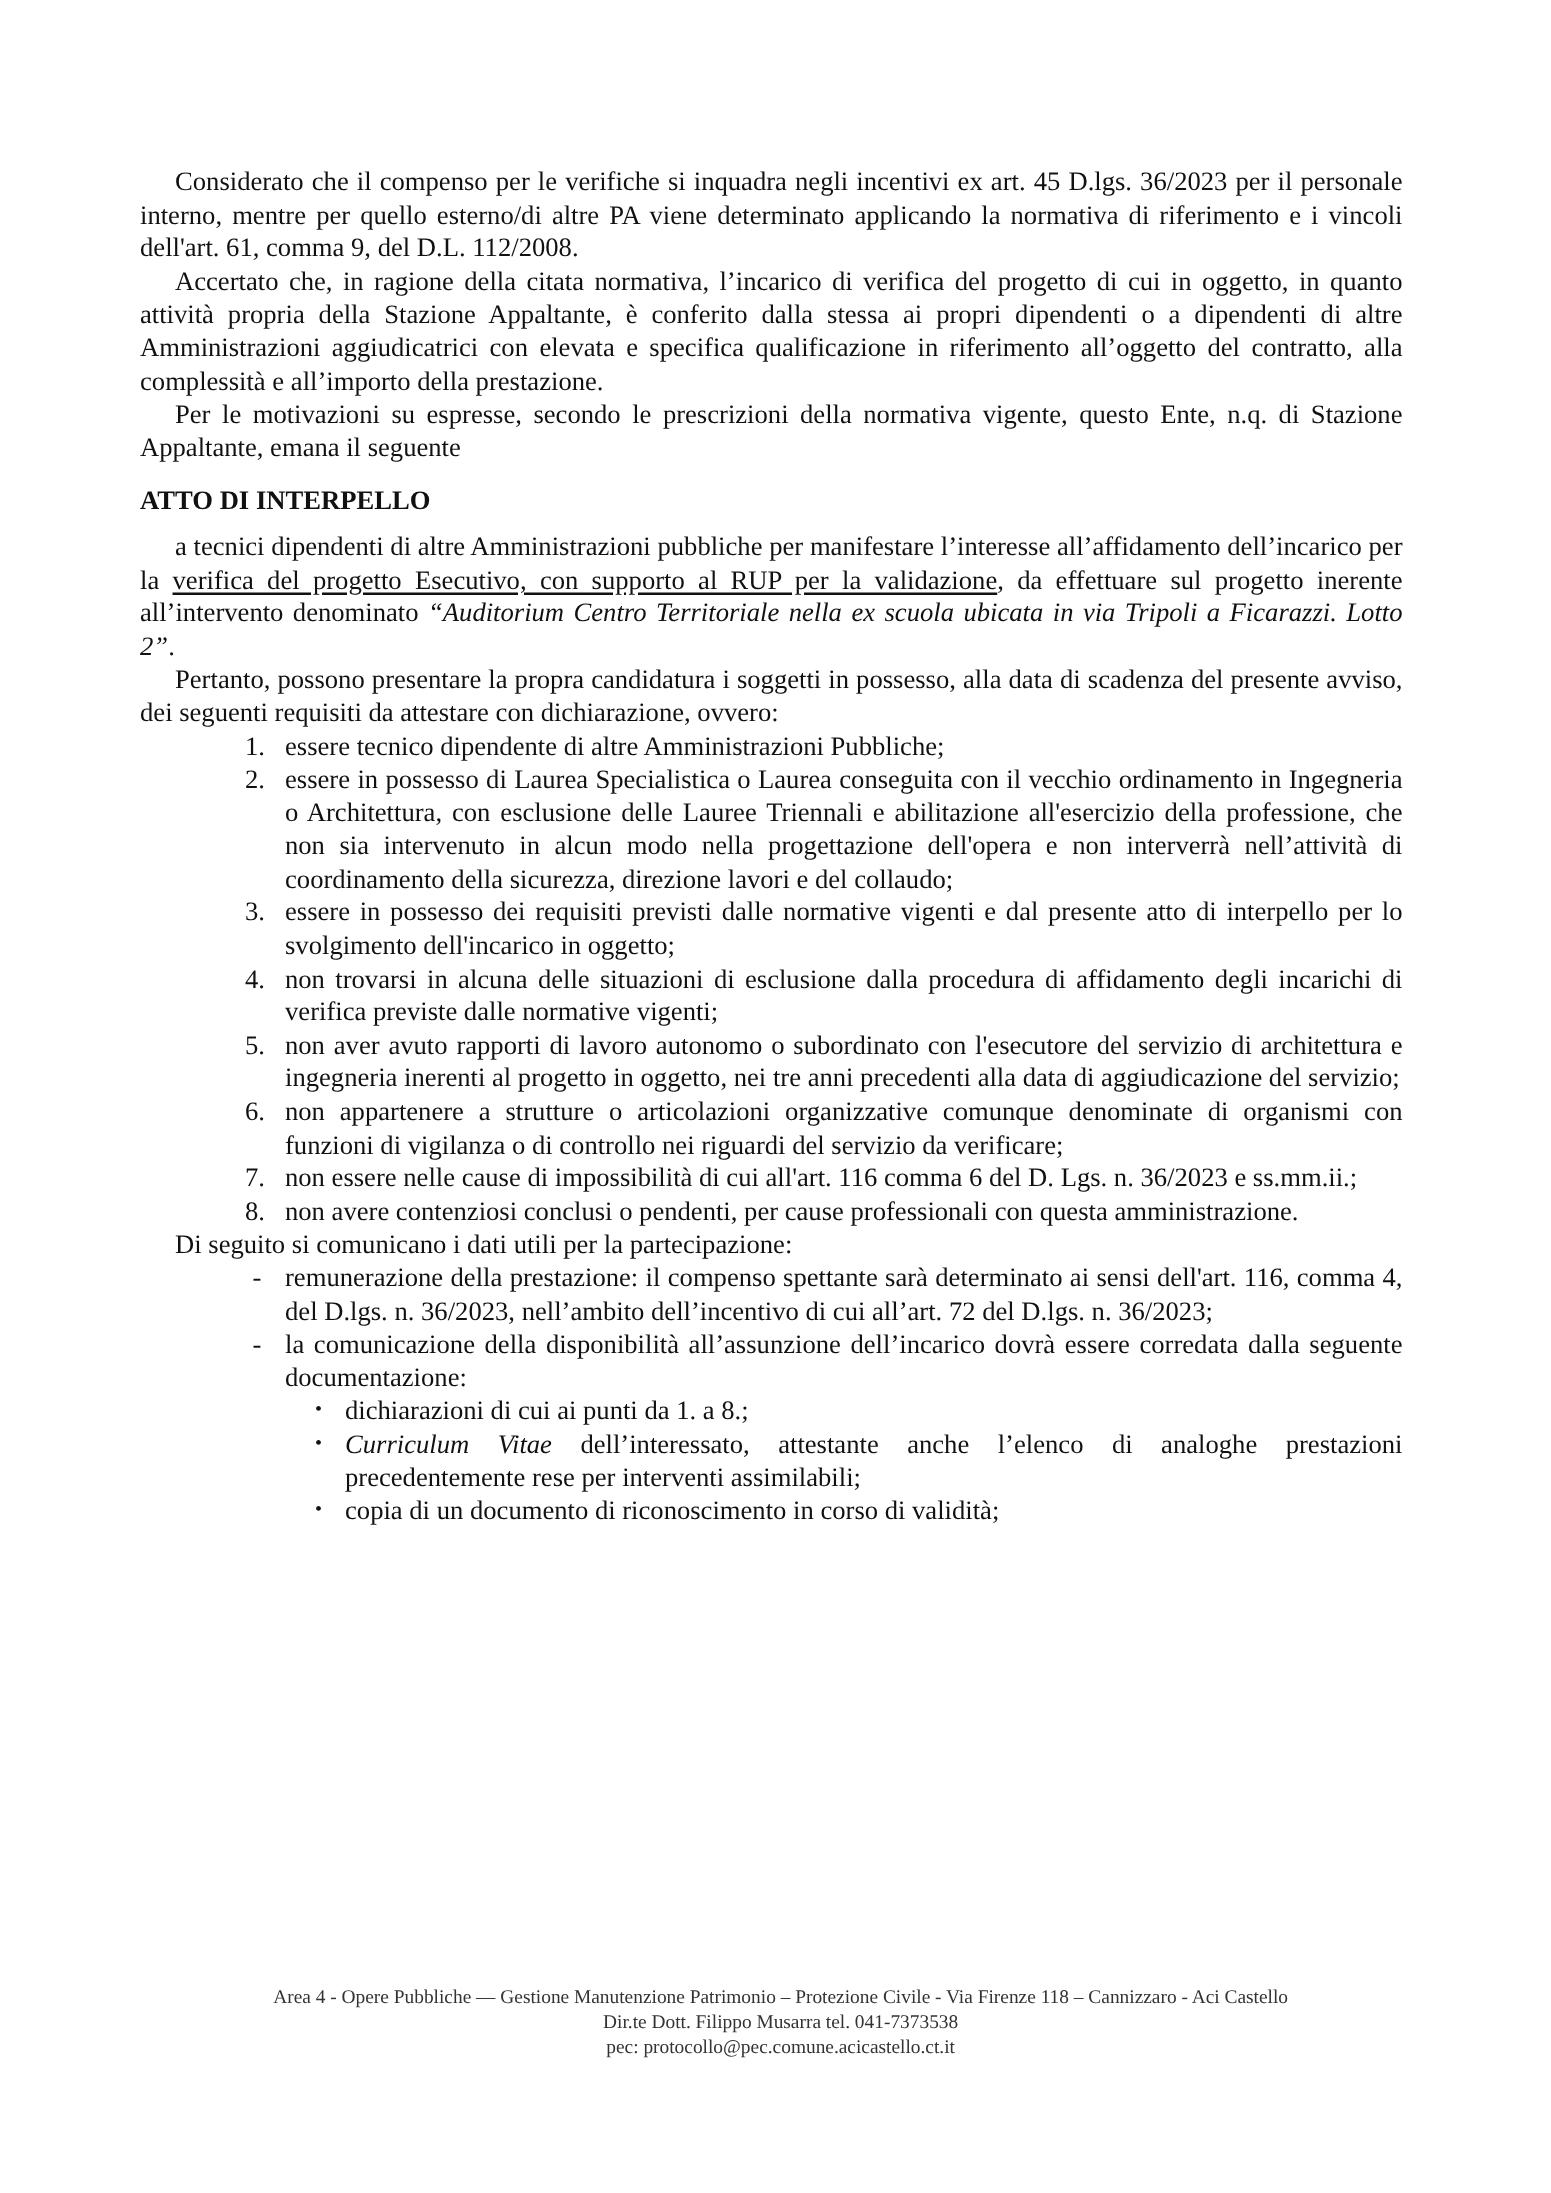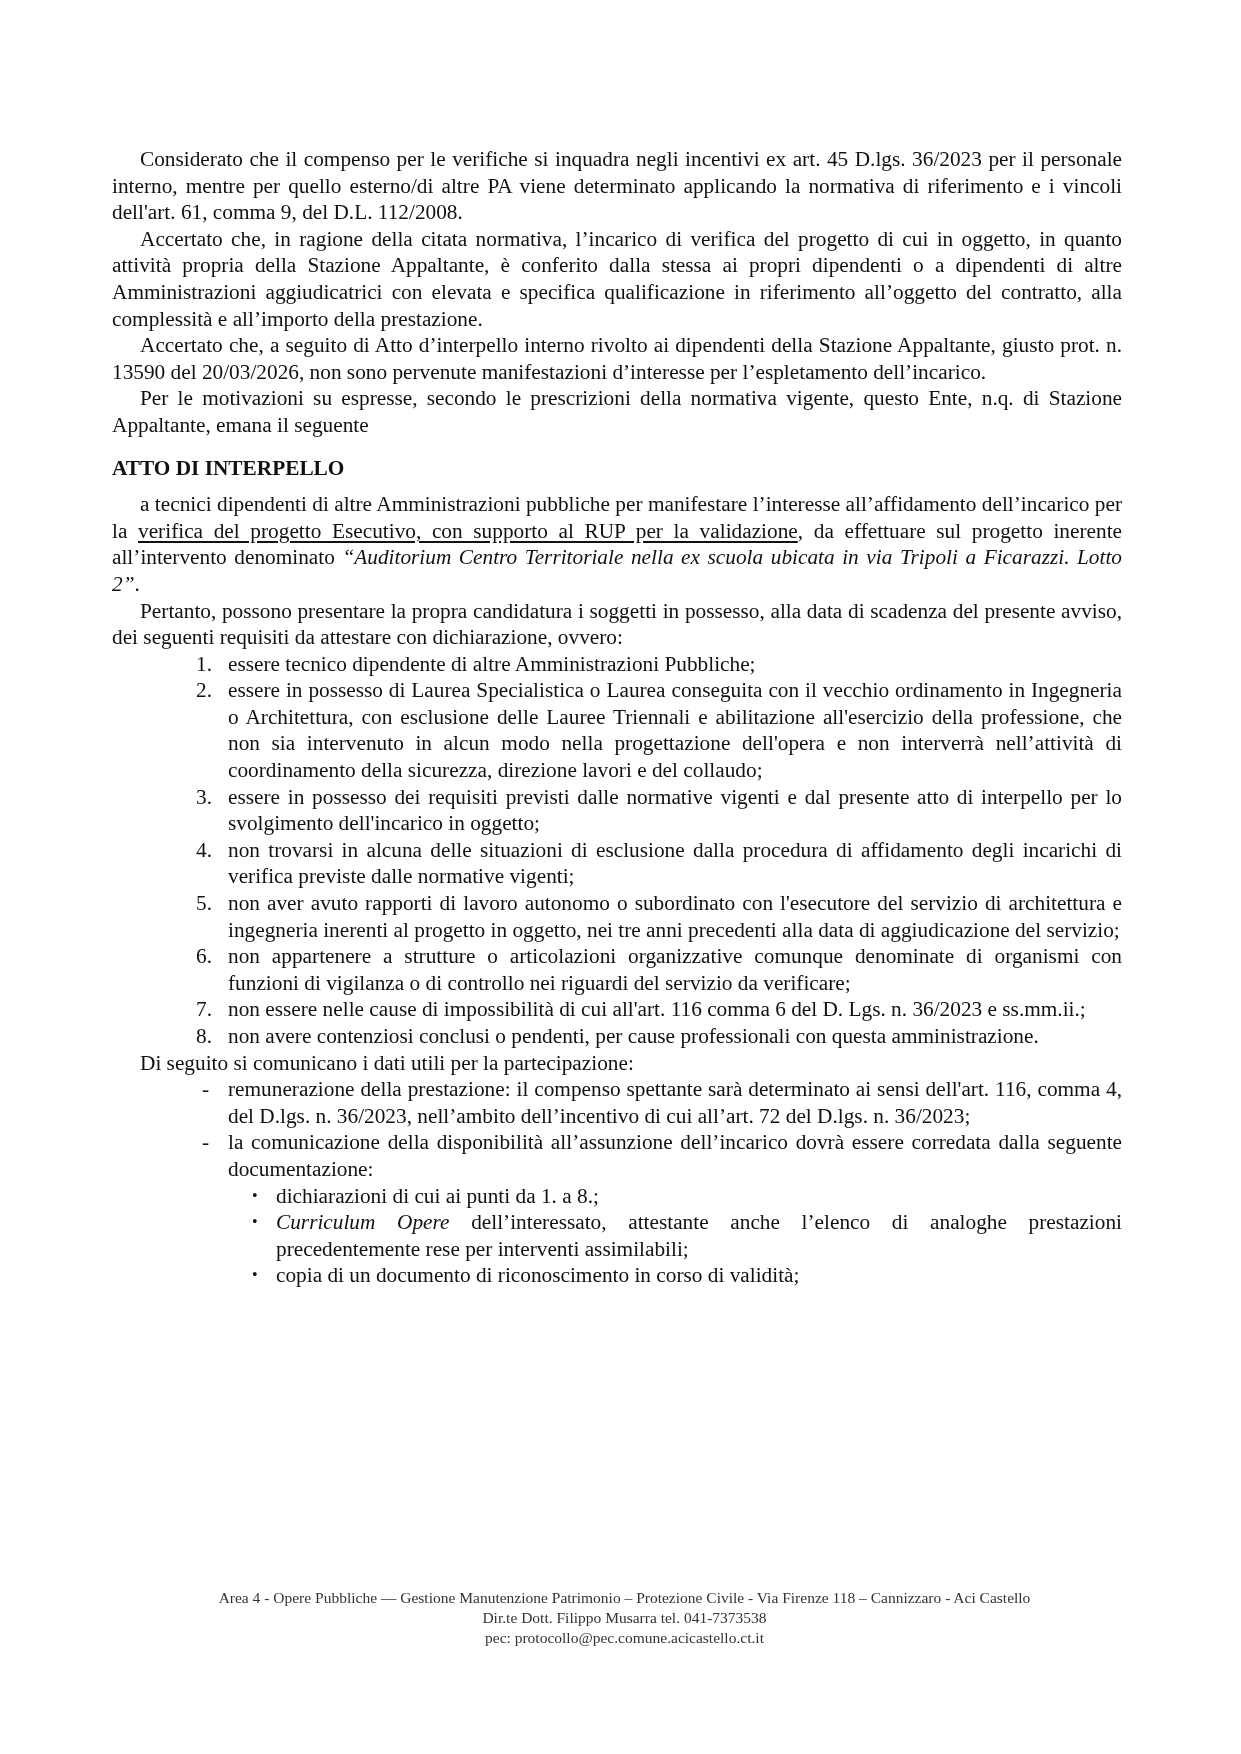--- a/index.html
+++ b/index.html
@@ -1,18 +1,18 @@
 <!DOCTYPE html>
 <html><head>
 <meta charset="utf-8">
 <style>
   html, body { margin: 0; padding: 0; background: #ffffff; }
   body { width: 1241px; height: 1754px; position: relative; overflow: hidden; }
   .page {
-    position: absolute; left: 112px; top: 146px; width: 1010px;
+    position: absolute; left: 112px; top: 132px; width: 1010px;
     font-family: "Liberation Serif", "DejaVu Serif", serif;
     font-size: 21.3px; line-height: 26.6px; color: #111;
   }
   p { margin: 0; text-align: justify; }
   .indent { text-indent: 28px; }
   .title {
     text-align: left; font-weight: bold; margin: 16px 0 10px 0;
   }
   .u { text-decoration: underline; text-underline-offset: 3px; }
   .i { font-style: italic; }
@@ -30,21 +30,20 @@
     font-family: "Liberation Serif", "DejaVu Serif", serif;
     font-size: 15.5px; line-height: 20px; color: #333; text-align: center;
   }
 </style>
 </head>
 <body>
 
 <div class="page">
   <p class="indent">Considerato che il compenso per le verifiche si inquadra negli incentivi ex art. 45 D.lgs. 36/2023 per il personale interno, mentre per quello esterno/di altre PA viene determinato applicando la normativa di riferimento e i vincoli dell'art. 61, comma 9, del D.L. 112/2008.</p>
   <p class="indent">Accertato che, in ragione della citata normativa, l’incarico di verifica del progetto di cui in oggetto, in quanto attività propria della Stazione Appaltante, è conferito dalla stessa ai propri dipendenti o a dipendenti di altre Amministrazioni aggiudicatrici con elevata e specifica qualificazione in riferimento all’oggetto del contratto, alla complessità e all’importo della prestazione.</p>
-  <p class="indent">Accertato che, a seguito di Atto d’interpello interno rivolto ai dipendenti della Stazione Appaltante, giusto prot. n. 13590 del 20/03/2026, non sono pervenute manifestazioni d’interesse per l’espletamento dell’incarico.</p>
   <p class="indent">Per le motivazioni su espresse, secondo le prescrizioni della normativa vigente, questo Ente, n.q. di Stazione Appaltante, emana il seguente</p>
 
   <div class="title">ATTO DI INTERPELLO</div>
 
   <p class="indent"><span>a tecnici dipendenti di altre Amministrazioni pubbliche per manifestare l’interesse all’affidamento dell’incarico per la </span><span class="u">verifica del progetto Esecutivo, con supporto al RUP per la validazione</span><span>, da effettuare sul progetto inerente all’intervento denominato </span><span class="i">“Auditorium Centro Territoriale nella ex scuola ubicata in via Tripoli a Ficarazzi. Lotto 2”</span><span>.</span></p>
 
   <p class="indent">Pertanto, possono presentare la propra candidatura i soggetti in possesso, alla data di scadenza del presente avviso, dei seguenti requisiti da attestare con dichiarazione, ovvero:</p>
 
   <ol class="req">
     <li><span class="num">1.</span><span>essere tecnico dipendente di altre Amministrazioni Pubbliche;</span></li>
@@ -59,21 +58,21 @@
 
   <p class="indent">Di seguito si comunicano i dati utili per la partecipazione:</p>
 
   <ul class="dash">
     <li><span class="mk">-</span><span>remunerazione della prestazione: il compenso spettante sarà determinato ai sensi dell'art. 116, comma 4, del D.lgs. n. 36/2023, nell’ambito dell’incentivo di cui all’art. 72 del D.lgs. n. 36/2023;</span></li>
     <li><span class="mk">-</span><span>la comunicazione della disponibilità all’assunzione dell’incarico dovrà essere corredata dalla seguente documentazione:</span></li>
   </ul>
 
   <ul class="bul">
     <li><span class="mk">•</span><span class="i"></span><span>dichiarazioni di cui ai punti da 1. a 8.;</span></li>
-    <li><span class="mk">•</span><span class="i">Curriculum Opere</span><span> dell’interessato, attestante anche l’elenco di analoghe prestazioni precedentemente rese per interventi assimilabili;</span></li>
+    <li><span class="mk">•</span><span class="i">Curriculum Vitae</span><span> dell’interessato, attestante anche l’elenco di analoghe prestazioni precedentemente rese per interventi assimilabili;</span></li>
     <li><span class="mk">•</span><span class="i"></span><span>copia di un documento di riconoscimento in corso di validità;</span></li>
   </ul>
 </div>
 
 <div class="footer">
   <div>Area 4 - Opere Pubbliche — Gestione Manutenzione Patrimonio – Protezione Civile - Via Firenze 118 – Cannizzaro - Aci Castello</div>
   <div>Dir.te Dott. Filippo Musarra tel. 041-7373538</div>
   <div>pec: protocollo@pec.comune.acicastello.ct.it</div>
 </div>
 

